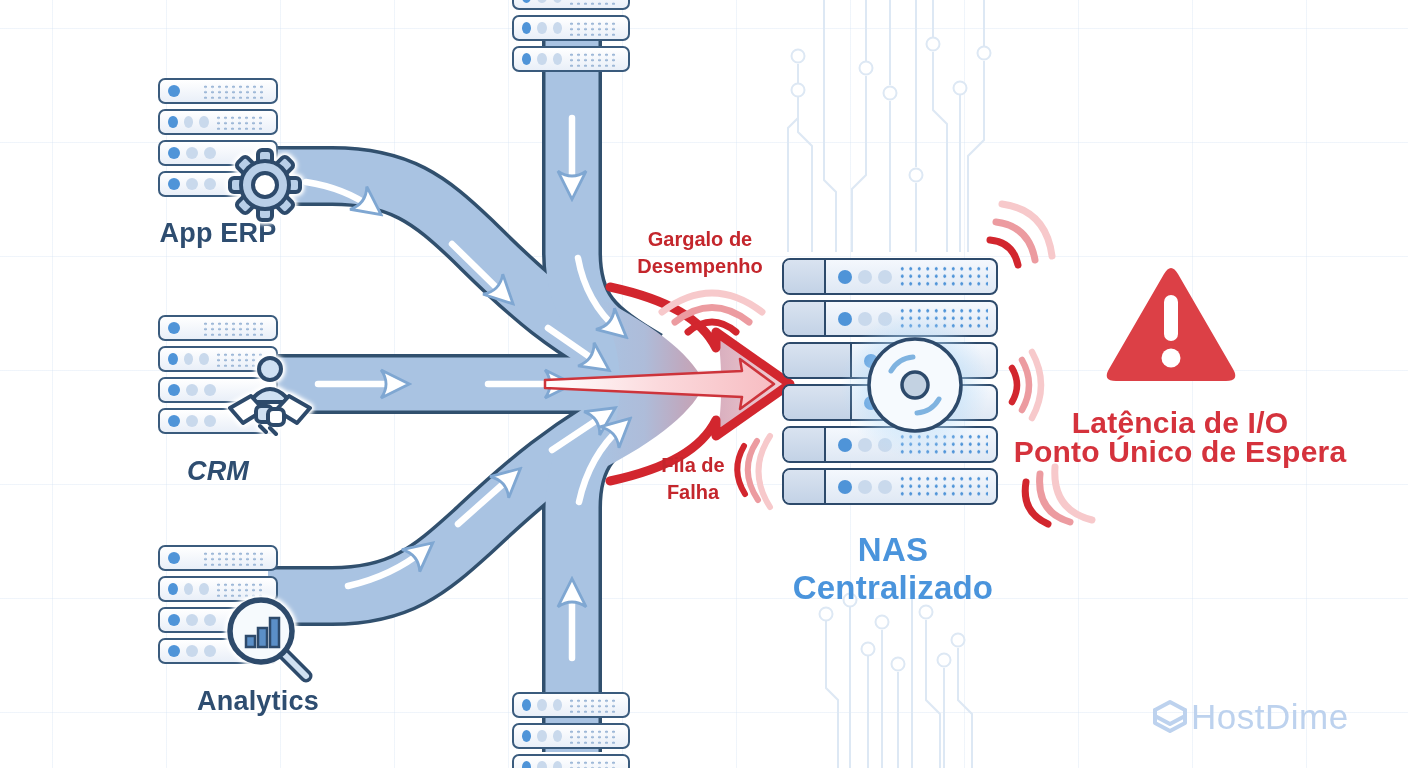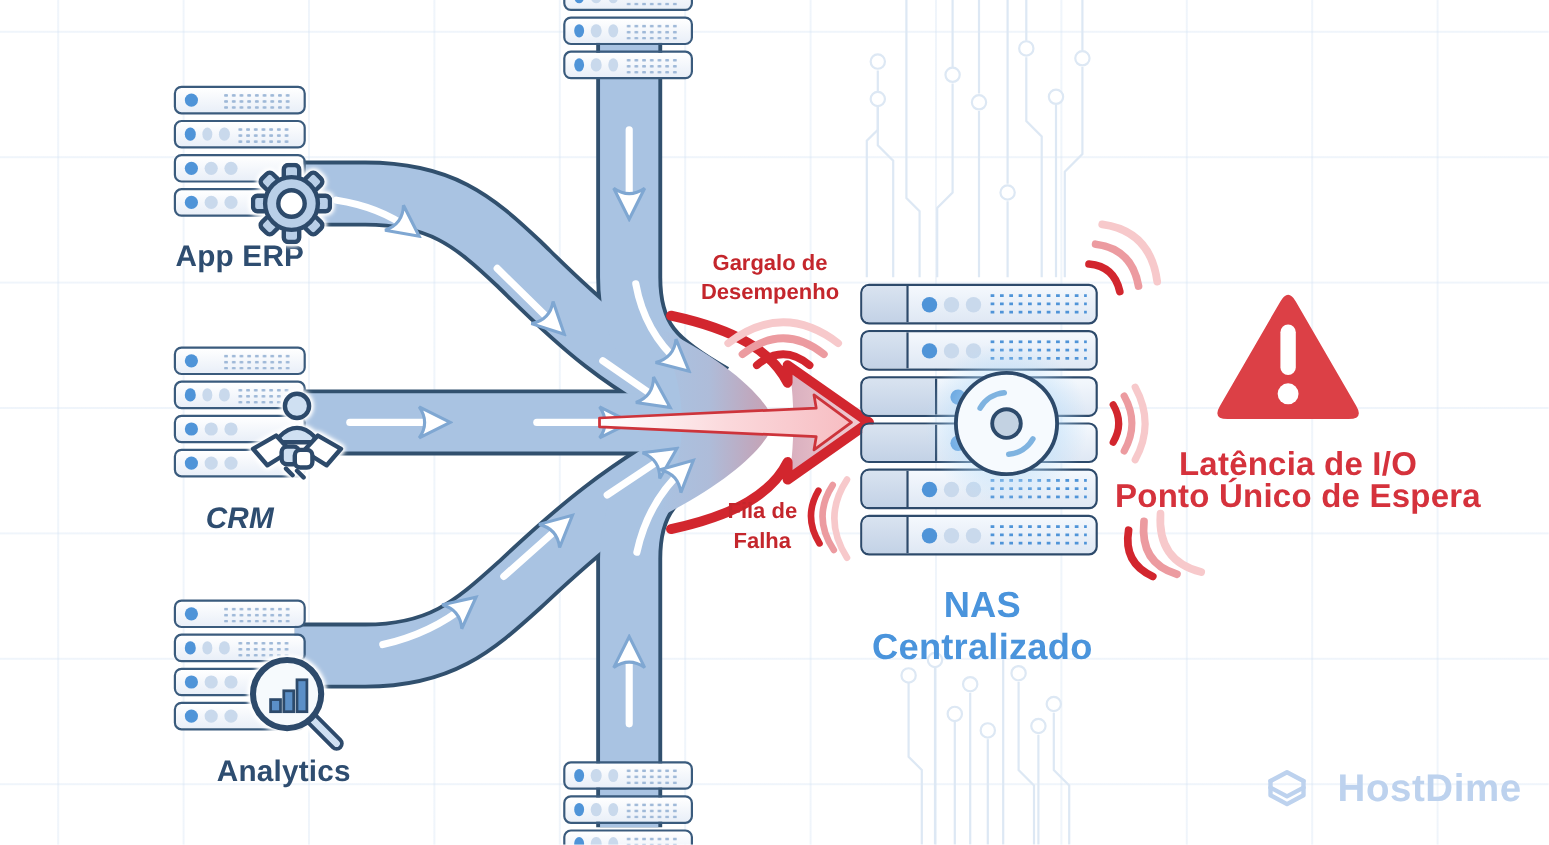--- a/index.html
+++ b/index.html
@@ -40,22 +40,22 @@
   .src-label{position:absolute;z-index:3;color:#2e4d70;font-weight:bold;font-size:27px;text-align:center;letter-spacing:.2px;}
   .nas-label{position:absolute;z-index:3;color:#4a94dc;font-weight:bold;font-size:33px;text-align:center;letter-spacing:.2px;}
   .warn-sm{position:absolute;z-index:3;color:#c4262c;font-weight:bold;font-size:20px;line-height:27px;text-align:center;}
   .warn-lg{position:absolute;z-index:3;color:#d5323c;font-weight:bold;font-size:30px;text-align:center;letter-spacing:.2px;}
   
   .ovr{position:absolute;z-index:4;filter:drop-shadow(0 0 2px #fff) drop-shadow(0 0 2px #fff) drop-shadow(0 0 1.5px #fff);}
   .nas-disk{position:absolute;z-index:4;width:150px;height:150px;
     background:radial-gradient(circle, rgba(158,209,247,.8) 0%, rgba(185,222,250,.5) 42%, rgba(255,255,255,0) 70%);
     display:flex;align-items:center;justify-content:center;}
   .tri{position:absolute;z-index:3;}
-  .watermark{position:absolute;z-index:3;display:flex;align-items:center;gap:26px;
-    color:#bdd2ee;font-weight:bold;font-size:35px;letter-spacing:.5px;}
+  .watermark{position:absolute;z-index:3;display:flex;align-items:center;gap:1px;
+    color:#bdd2ee;font-weight:normal;font-size:35px;letter-spacing:.5px;}
 </style>
 </head>
 <body>
 
 <div class="canvas">
 
   <svg class="art" width="1408" height="768" viewBox="0 0 1408 768">
     <defs>
       <marker id="wa" viewBox="0 0 12 12" refX="7" refY="6" markerWidth="5.2" markerHeight="5.2" orient="auto">
         <path d="M1 1 L11 6 L1 11 Q4.5 6 1 1 Z" fill="#ffffff" stroke="#7fa7d2" stroke-width="1"></path>

